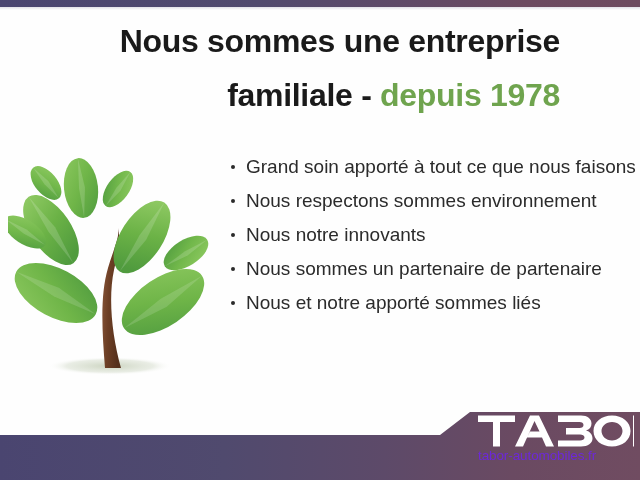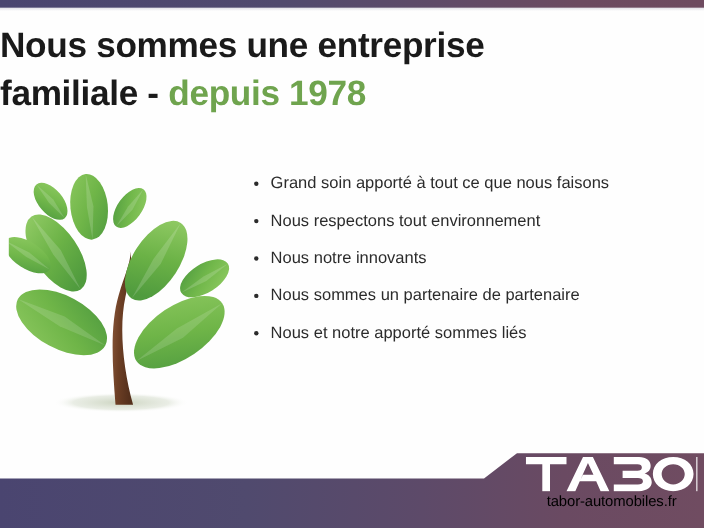--- a/index.html
+++ b/index.html
@@ -39,30 +39,30 @@
     height: 3px;
     background: linear-gradient(180deg, rgba(74,69,112,0.16) 0%, rgba(255,255,255,0) 100%);
   }
 
   
   .heading {
     position: absolute;
     left: 0;
     top: 22px;
     width: 560px;
-    text-align: left;
+    text-align: right;
     font-size: 32px;
     font-weight: bold;
     color: #1a1a1a;
     line-height: 38px;
     letter-spacing: -0.3px;
   }
   .heading .line2 {
     display: block;
-    margin-top: 5px;
+    margin-top: 16px;
   }
   .heading .accent {
     color: #6fa44e;
   }
   .heading .dash {
     color: #1a1a1a;
   }
 
   
   .tree-wrap {
@@ -84,21 +84,21 @@
     width: 400px;
     list-style: none;
     margin: 0;
     padding: 0;
   }
   .bullets li {
     position: relative;
     height: 34px;
     line-height: 34px;
     padding-left: 18px;
-    font-size: 15px;
+    font-size: 19px;
     color: #2b2b2b;
     white-space: nowrap;
   }
   .bullets li .dot {
     position: absolute;
     left: 3px;
     top: 15px;
     width: 4px;
     height: 4px;
     border-radius: 50%;
@@ -129,22 +129,21 @@
     left: 0;
     top: 3px;
     width: 156px;
     height: 32px;
   }
   .logo-tagline {
     position: absolute;
     left: 0;
     top: 36px;
     width: 156px;
-    text-align: center;
-    color: #000000;
+    color: #6d28d9;
     font-size: 13.5px;
     letter-spacing: -0.1px;
     white-space: nowrap;
   }
 </style>
 </head>
 <body>
 
 <div id="slide">
 
@@ -235,21 +234,21 @@
     </svg>
   </div>
 
   <ul class="bullets">
     <li>
       <span class="dot"></span>
       <span>Grand soin apporté à tout ce que nous faisons</span>
     </li>
     <li>
       <span class="dot"></span>
-      <span>Nous respectons tout environnement</span>
+      <span>Nous respectons sommes environnement</span>
     </li>
     <li>
       <span class="dot"></span>
       <span>Nous notre innovants</span>
     </li>
     <li>
       <span class="dot"></span>
       <span>Nous sommes un partenaire de partenaire</span>
     </li>
     <li>

